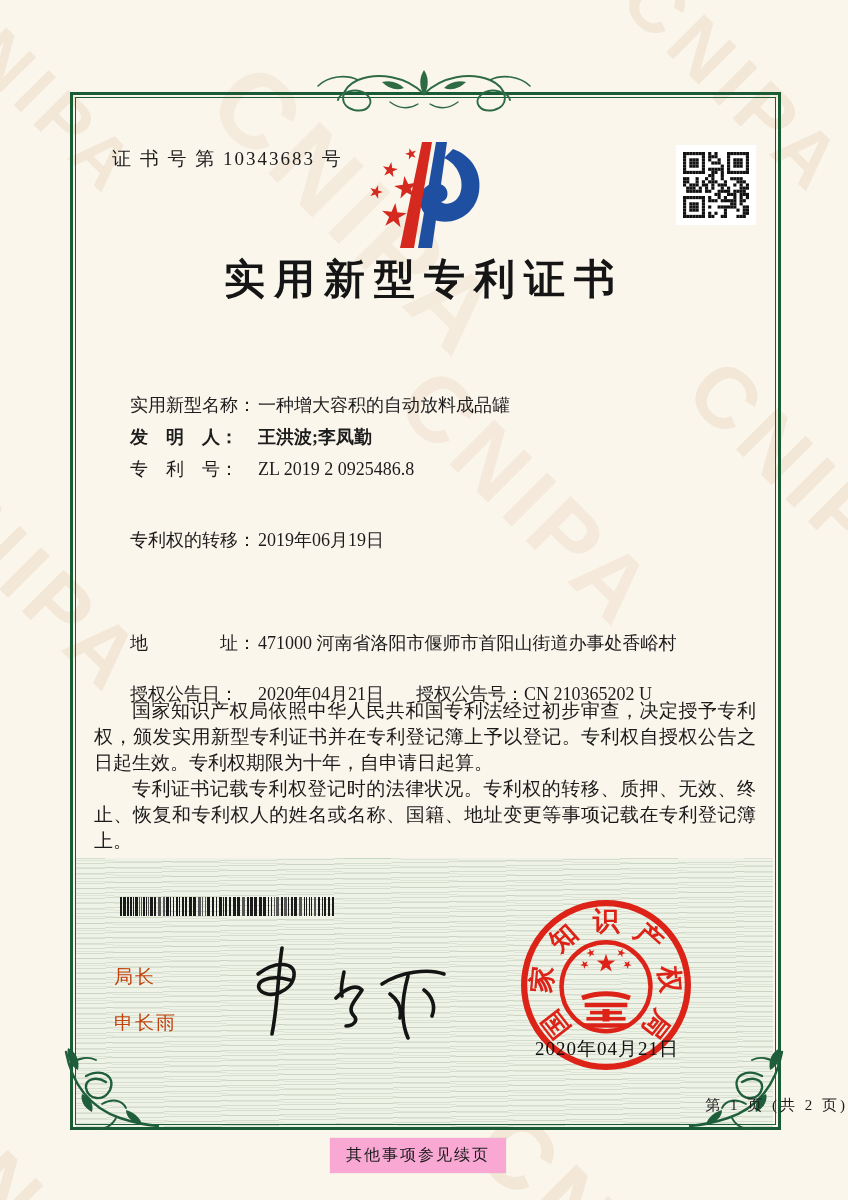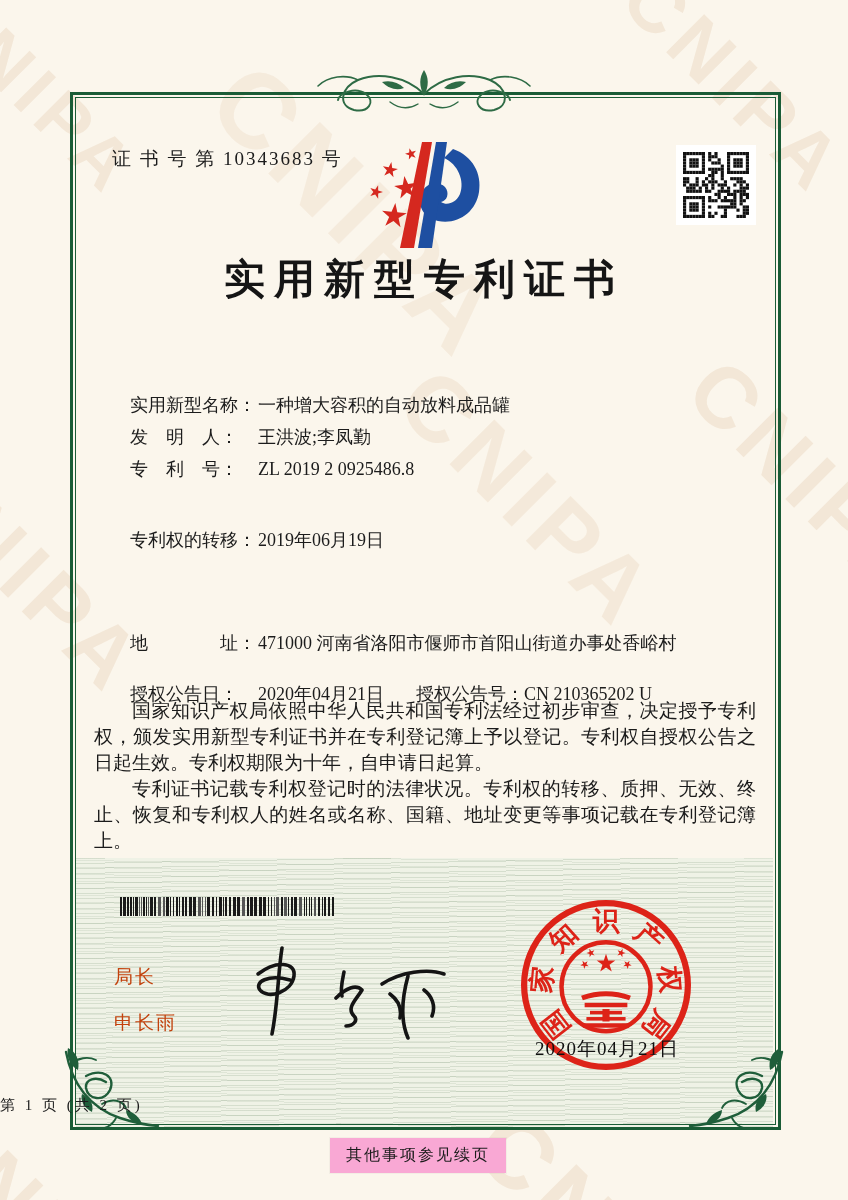--- a/index.html
+++ b/index.html
@@ -54,39 +54,39 @@
   .logo{position:absolute;left:352px;top:136px;width:132px;height:118px;z-index:5;}
   .qr-box{position:absolute;left:676px;top:145px;width:80px;height:80px;background:#fff;z-index:5;}
   .qr-box svg{position:absolute;left:7px;top:7px;}
   .title{
     position:absolute;left:0;top:252px;width:100%;text-align:center;z-index:5;
     font-size:41px;font-weight:bold;letter-spacing:9px;color:#151515;
   }
   
   .row{position:absolute;left:112px;font-size:18px;z-index:5;white-space:pre;}
   .row .lbl{display:inline-block;width:128px;white-space:pre;}
-  .r1{top:372px;} .r2{top:404px;} .r3{top:436px;} .r4{top:507px;}
+  .r1{top:372px;} .r2{top:404px;font-weight:bold;} .r3{top:436px;} .r4{top:507px;}
   .r5{top:558px;} .r6{top:610px;} .r7{top:661px;}
   .grant-no{margin-left:32px;}
   
   .body-text{
     position:absolute;left:94px;top:698px;width:662px;z-index:5;
     font-size:19px;line-height:26px;text-align:justify;color:#1b1b1b;
   }
   .body-text p{text-indent:2em;margin:0;}
   
   .barcode{position:absolute;left:120px;top:897px;z-index:5;}
   .signer{position:absolute;left:114px;top:964px;z-index:5;
     font-family:"Liberation Sans","DejaVu Sans",sans-serif;font-size:19px;font-weight:500;color:#c2410c;}
   .signer div{margin-bottom:20px;letter-spacing:2px;}
   .signature{position:absolute;left:242px;top:938px;width:210px;height:110px;z-index:6;}
   .seal{position:absolute;left:517px;top:896px;width:178px;height:178px;z-index:6;}
   .seal-date{position:absolute;left:512px;top:1036px;width:190px;text-align:center;
     font-size:19px;color:#111;z-index:7;letter-spacing:1px;}
-  .page-footer{position:absolute;left:0;top:1096px;width:100%;text-align:left;
+  .page-footer{position:absolute;left:0;top:1096px;width:100%;text-align:right;
     font-size:15px;letter-spacing:3px;z-index:7;}
   .note-box{position:absolute;left:330px;top:1138px;background:#f9a8d4;
     padding:7px 16px;font-size:16px;letter-spacing:2px;z-index:5;box-shadow:0 0 0 1px rgba(0,0,0,.03);}
 </style>
 </head>
 <body>
 
 <div class="page">
 
   <span class="wm wm1">CNIPA</span>

